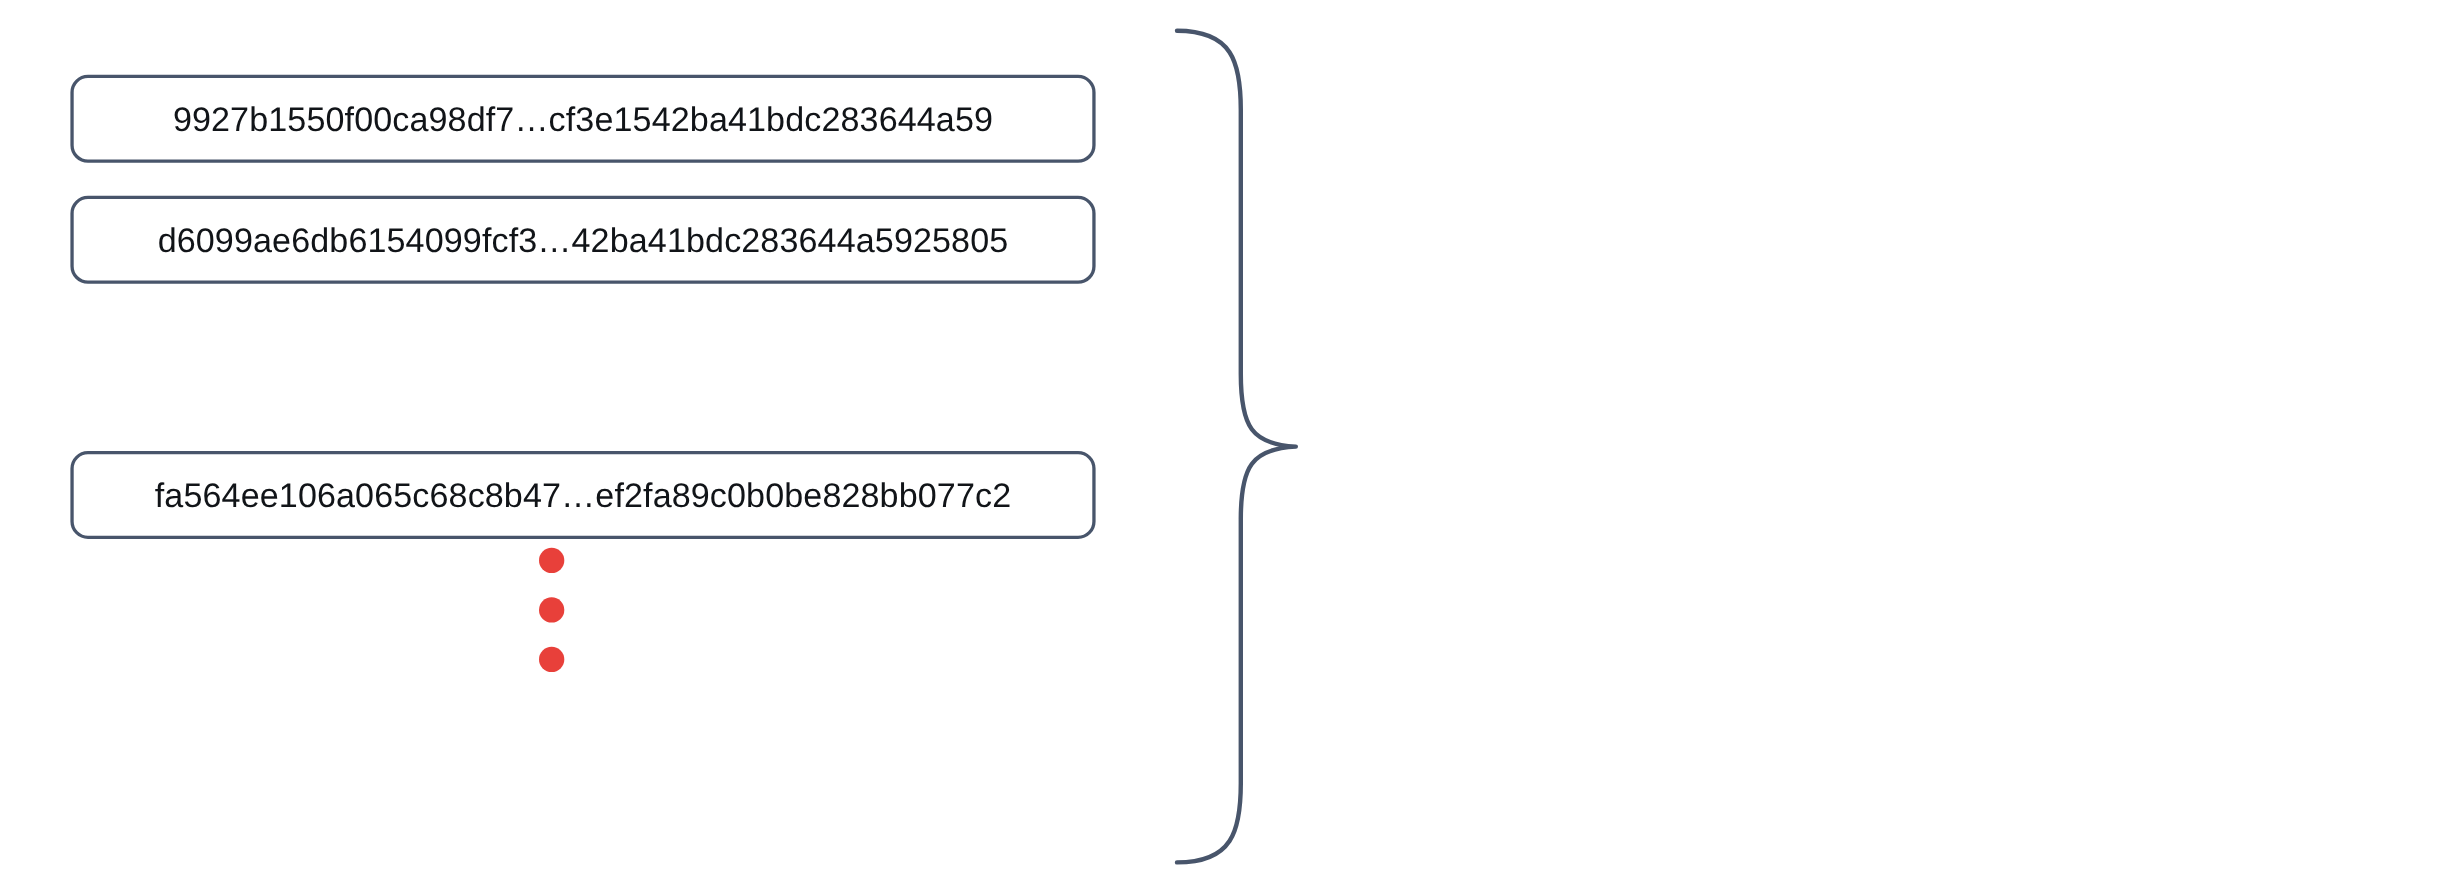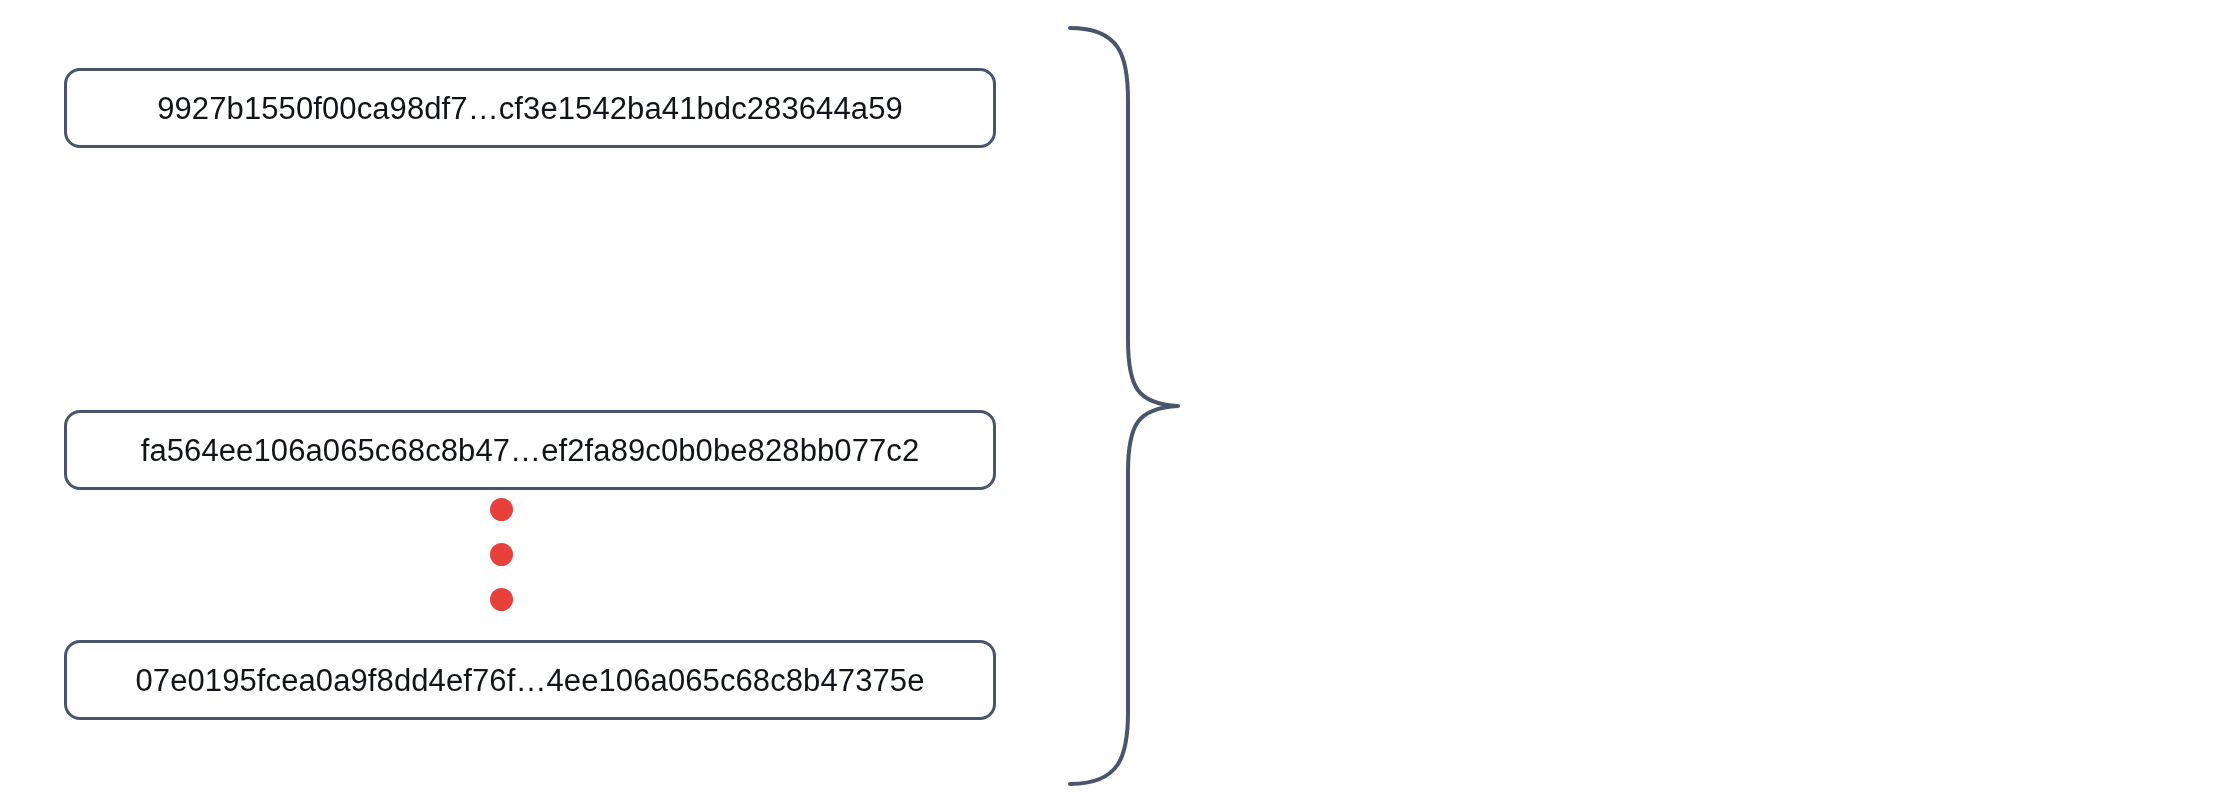--- a/index.html
+++ b/index.html
@@ -96,35 +96,35 @@
 </style>
 </head>
 <body>
 
 <div id="canvas">
 
   <div class="hash-box input-box" id="in-0">
     <span class="hash-text">9927b1550f00ca98df7…cf3e1542ba41bdc283644a59</span>
   </div>
 
+  <div class="hash-box input-box" id="in-1">
+    <span class="hash-text">d6099ae6db6154099fcf3…42ba41bdc283644a5925805</span>
+  </div>
 
 
   <div class="hash-box input-box" id="in-3">
     <span class="hash-text">fa564ee106a065c68c8b47…ef2fa89c0b0be828bb077c2</span>
   </div>
 
   <div class="dots-group">
     <span class="dot dot-0"></span>
     <span class="dot dot-1"></span>
     <span class="dot dot-2"></span>
   </div>
 
-  <div class="hash-box input-box" id="in-last">
-    <span class="hash-text">07e0195fcea0a9f8dd4ef76f…4ee106a065c68c8b47375e</span>
-  </div>
 
   <div class="brace-wrap">
     <svg viewBox="0 0 180 770" preserveAspectRatio="none" aria-hidden="true">
       <path d="M 40 8
                C 90 8, 98 36, 98 80
                L 98 320
                C 98 368, 108 384, 148 386
                C 108 388, 98 404, 98 452
                L 98 692
                C 98 736, 90 764, 40 764" fill="none" stroke="#48556b" stroke-width="4" stroke-linecap="round" stroke-linejoin="round"></path>

